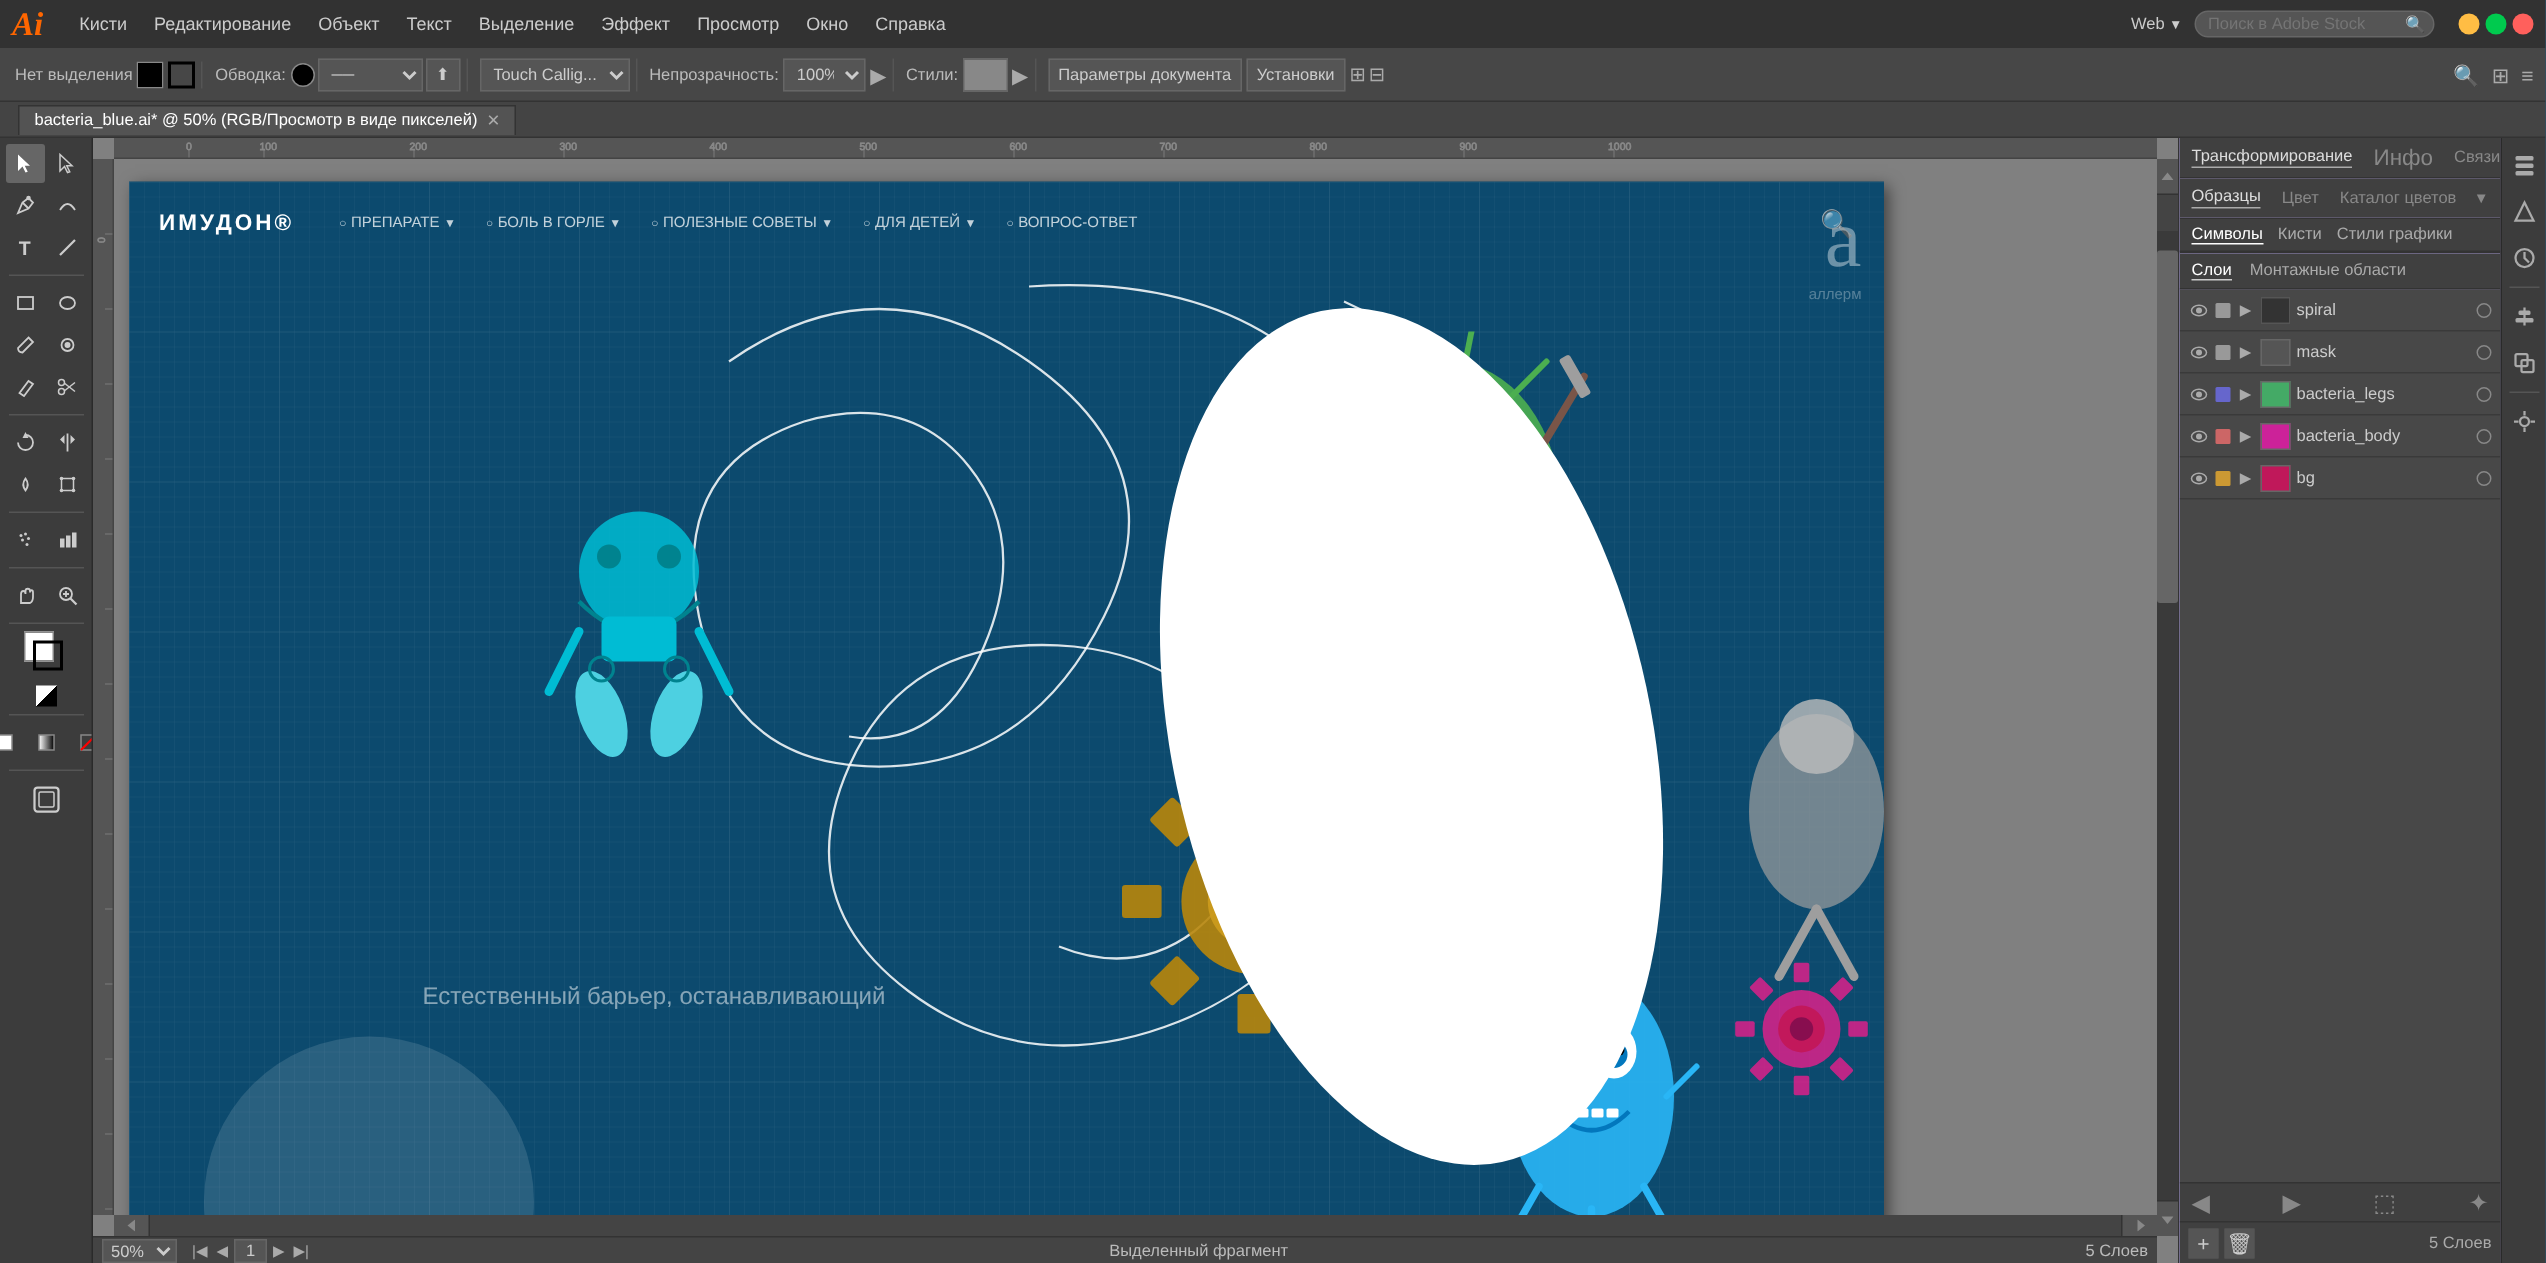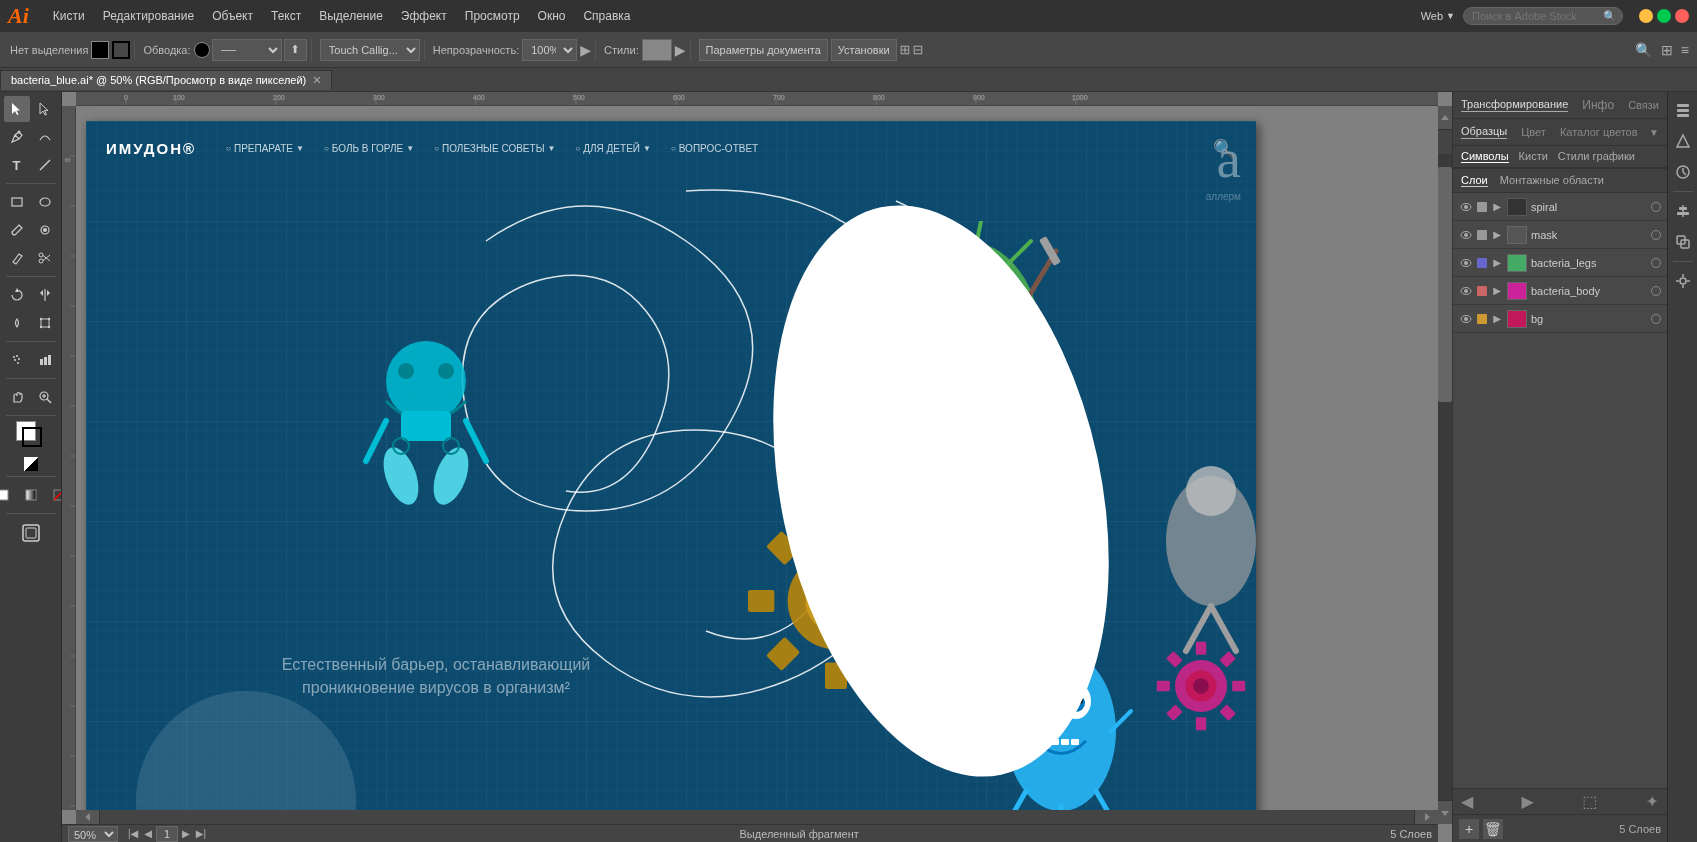--- a/index.html
+++ b/index.html
@@ -111,21 +111,21 @@
       border: 1px solid #888;
       display: inline-block;
     }
 
     
     #doc-tabs {
       height: 24px;
       background: #444;
       display: flex;
       align-items: center;
-      padding: 0 0;
+      padding: 0 12px;
       border-bottom: 1px solid #333;
     }
     .doc-tab {
       background: #606060;
       border: 1px solid #333;
       border-bottom: none;
       padding: 3px 10px;
       font-size: 11px;
       color: #ddd;
       display: flex;
@@ -935,23 +935,20 @@
         </svg>
 
         <div style="position:absolute;top:570px;left:50px;width:220px;height:220px;background:rgba(255,255,255,0.12);border-radius:50%;"></div>
 
         <div style="position:absolute;top:80px;left:695px;width:320px;height:580px;background:#fff;border-radius:50%;transform:rotate(-12deg);"></div>
 
 
         <div style="position:absolute;top:535px;left:80px;color:rgba(255,255,255,0.5);font-size:16px;width:540px;text-align:center;">
           <span>Естественный барьер, останавливающий</span>
         </div>
-        <div style="position:absolute;top:558px;left:80px;color:rgba(255,255,255,0.5);font-size:16px;width:540px;text-align:center;">
-          <span>проникновение вирусов в организм²</span>
-        </div>
 
         <svg style="position:absolute;top:340px;left:1060px;width:130px;height:200px;" viewBox="0 0 130 200">
           <ellipse cx="65" cy="80" rx="45" ry="65" fill="#9e9e9e" opacity="0.7"></ellipse>
           <circle cx="65" cy="30" r="25" fill="#bdbdbd" opacity="0.8"></circle>
           <line x1="65" y1="145" x2="40" y2="190" stroke="#9e9e9e" stroke-width="6" stroke-linecap="round"></line>
           <line x1="65" y1="145" x2="90" y2="190" stroke="#9e9e9e" stroke-width="6" stroke-linecap="round"></line>
         </svg>
 
       </div>
     </div>
@@ -1006,21 +1003,21 @@
       <div style="flex:1;"></div>
       <span style="color:#bbb;font-size:11px;">5 Слоев</span>
     </div>
   </div>
 
   <div id="right-side" style="width:215px;display:flex;flex-direction:column;background:#c4b5fd;border-left:1px solid #333;overflow:hidden;">
 
     <div class="stacked-panel">
       <div class="panel-title-bar">
         <span style="font-size:11px;color:#ddd;cursor:pointer;border-bottom:1px solid #aaa;padding-bottom:1px;">Трансформирование</span>
-        <span style="font-size:12px;color:#888;cursor:pointer;margin-left:8px;">Инфо</span>
+        <span style="font-size:15px;color:#888;cursor:pointer;margin-left:8px;">Инфо</span>
         <span style="font-size:11px;color:#888;cursor:pointer;margin-left:8px;">Связи</span>
         <span class="panel-collapse-btn" style="margin-left:auto;">▼</span>
       </div>
 
     </div>
 
     <div class="stacked-panel">
       <div class="panel-title-bar">
         <span style="font-size:11px;color:#ddd;cursor:pointer;border-bottom:1px solid #aaa;padding-bottom:1px;">Образцы</span>
         <span style="font-size:11px;color:#888;cursor:pointer;margin-left:8px;">Цвет</span>

